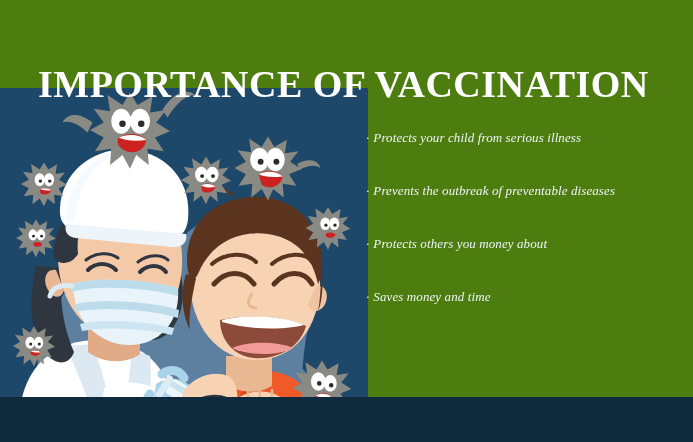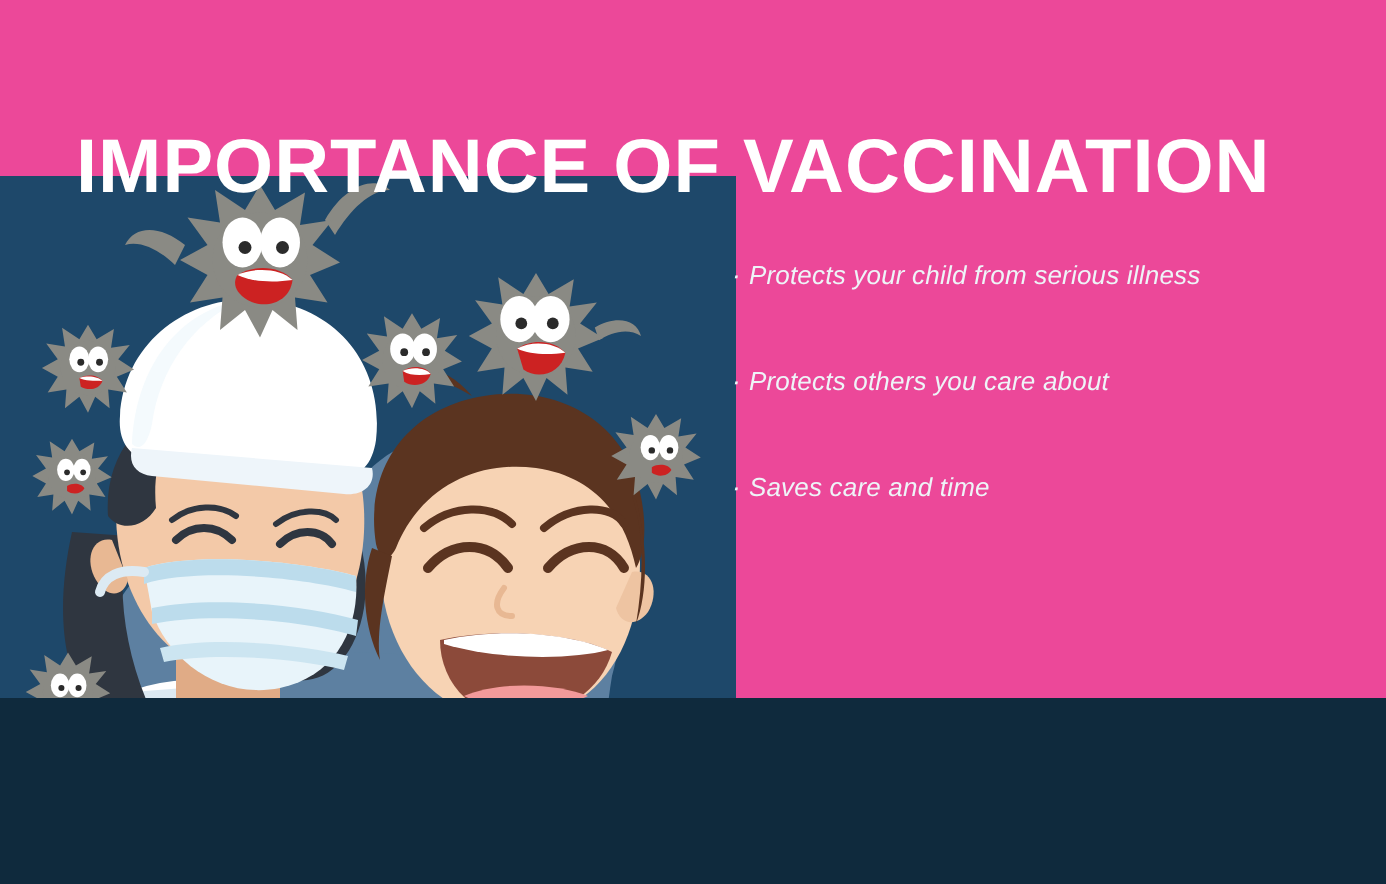--- a/index.html
+++ b/index.html
@@ -4,24 +4,24 @@
 <title>Importance of Vaccination</title>
 <style>
   html, body {
     margin: 0;
     padding: 0;
     background: #0f2a3d;
   }
   #poster {
     position: relative;
     width: 693px;
-    height: 349px;
+    height: 397px;
     overflow: hidden;
-    background: #ec4899;
-    font-family: Liberation Sans, sans-serif;
+    background: #4d7c0f;
+    font-family: Liberation Serif, serif;
     -webkit-font-smoothing: antialiased;
   }
 
   
   #title {
     position: absolute;
     left: 38px;
     top: 36px;
     width: 620px;
     color: #ffffff;
@@ -304,20 +304,23 @@
     </svg>
   </div>
 
   <h1 id="title">IMPORTANCE OF VACCINATION</h1>
 
   <div id="bullets">
     <p class="bullet">
       <span class="dot">·</span><span>Protects your child from serious illness</span>
     </p>
     <p class="bullet">
-      <span class="dot">·</span><span>Protects others you care about</span>
+      <span class="dot">·</span><span>Prevents the outbreak of preventable diseases</span>
     </p>
     <p class="bullet">
-      <span class="dot">·</span><span>Saves care and time</span>
+      <span class="dot">·</span><span>Protects others you money about</span>
+    </p>
+    <p class="bullet">
+      <span class="dot">·</span><span>Saves money and time</span>
     </p>
   </div>
 
 </div>
 
 </body></html>

